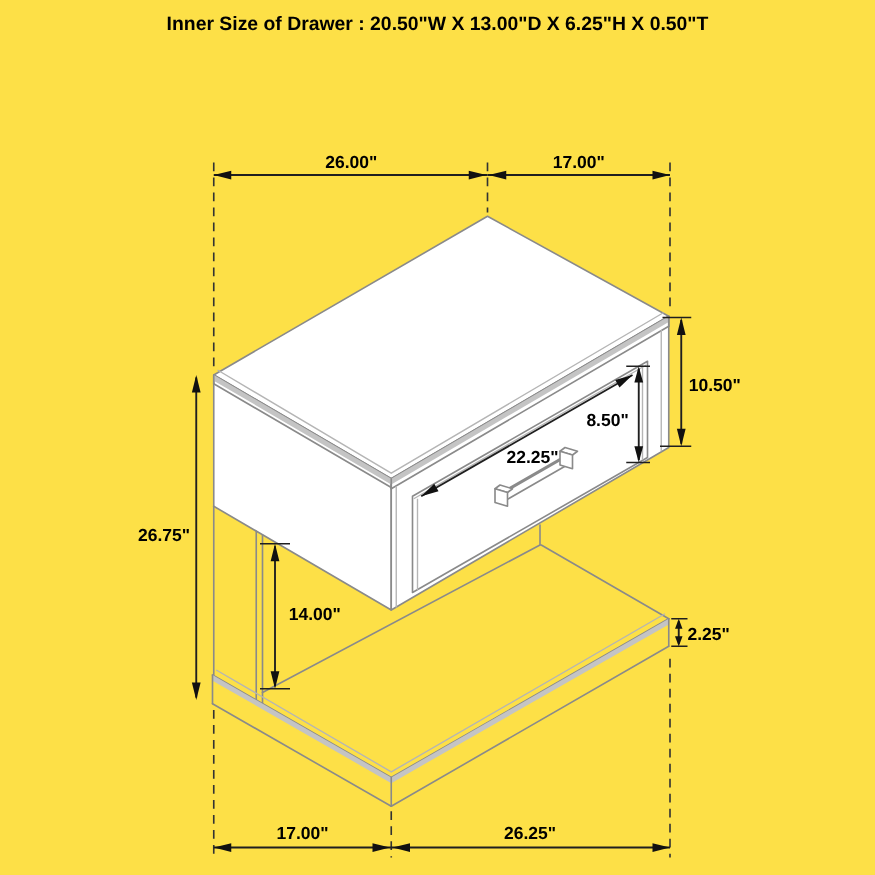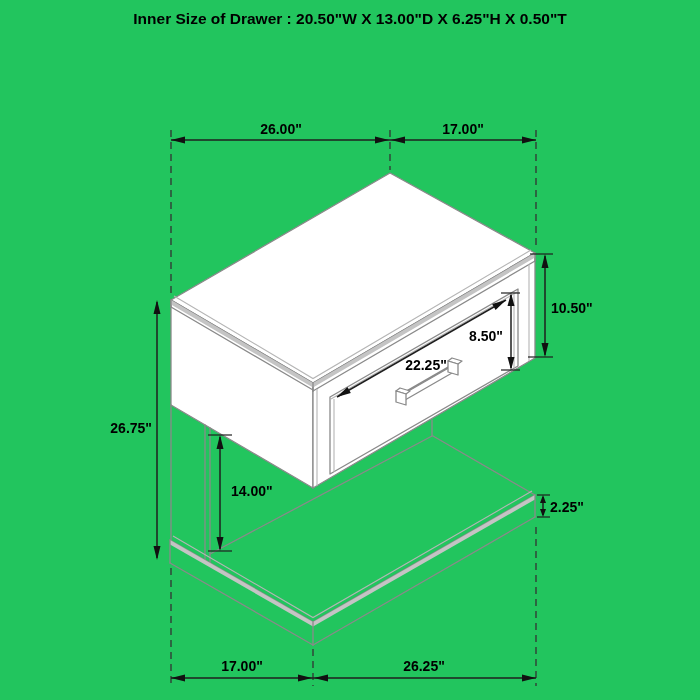--- a/index.html
+++ b/index.html
@@ -1,16 +1,16 @@
 <!DOCTYPE html>
 <html><head>
 <meta charset="utf-8">
 <style>
   html,body{margin:0;padding:0;background:#ffffff;}
-  .page{width:700px;height:700px;position:relative;background:#22c55e;overflow:hidden;
+  .page{width:700px;height:700px;position:relative;background:#fde047;overflow:hidden;
         font-family:"Liberation Sans", sans-serif;}
   svg{display:block;}
   text{font-family:"Liberation Sans", sans-serif;font-weight:bold;fill:#000000;}
   .title-text{font-size:15.5px;}
   .dim-text{font-size:14px;}
   .furn{stroke:#8a8a8a;stroke-width:1.3;fill:none;stroke-linejoin:round;stroke-linecap:round;}
   .furnf{stroke:#8a8a8a;stroke-width:1.3;fill:#ffffff;stroke-linejoin:round;}
   .lite{stroke:#b5b5b5;stroke-width:1.1;fill:none;}
   .shade{fill:#c4c4c4;stroke:none;}
   .dim{stroke:#1f1f1f;stroke-width:1.5;fill:none;}

